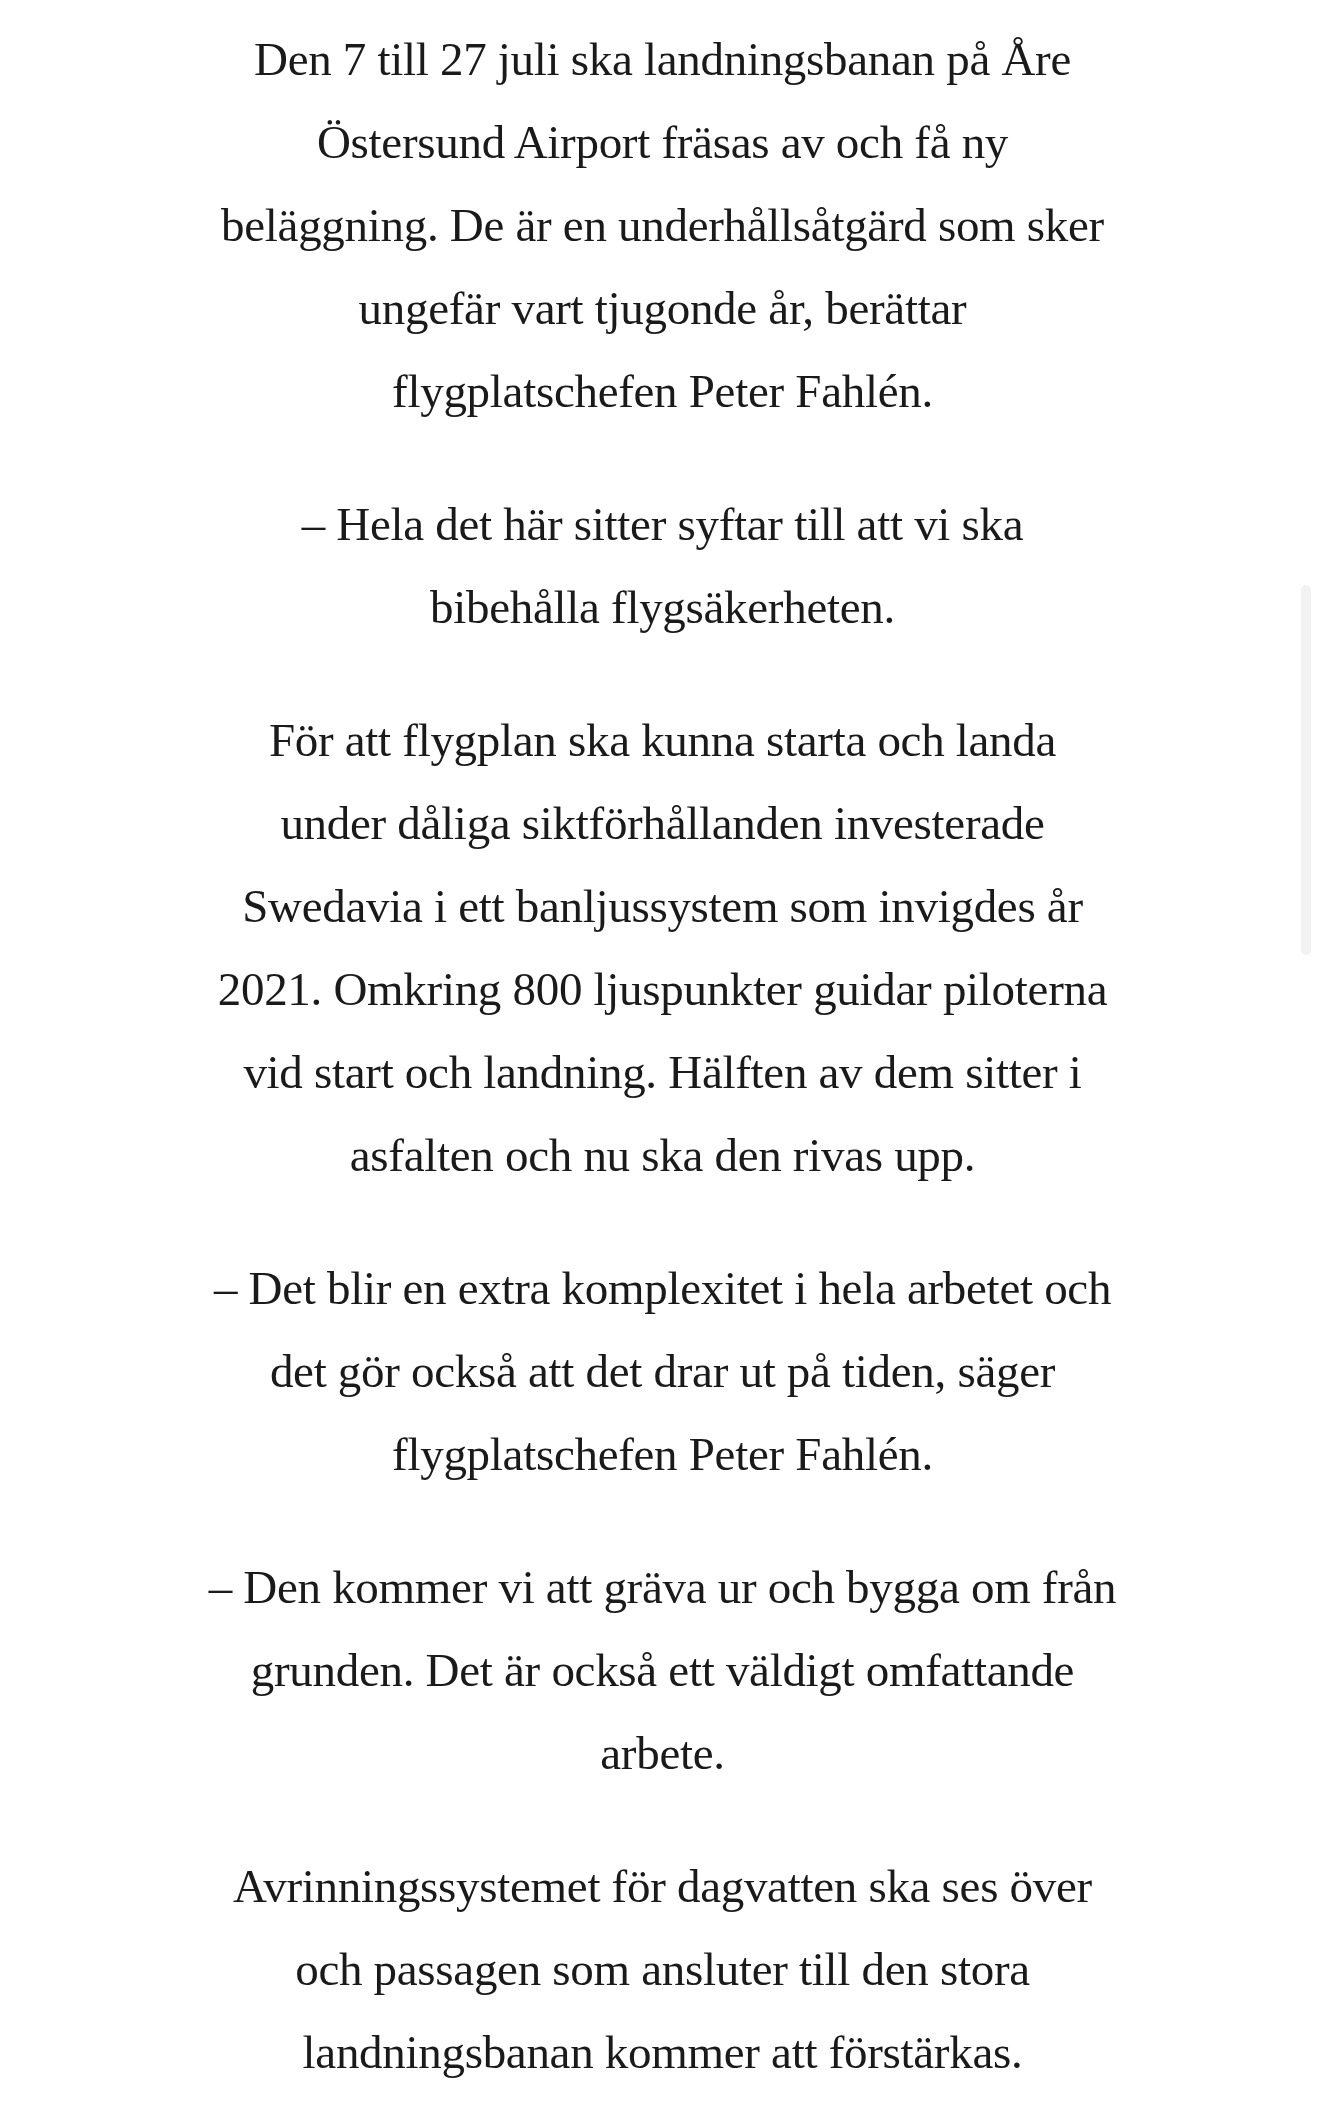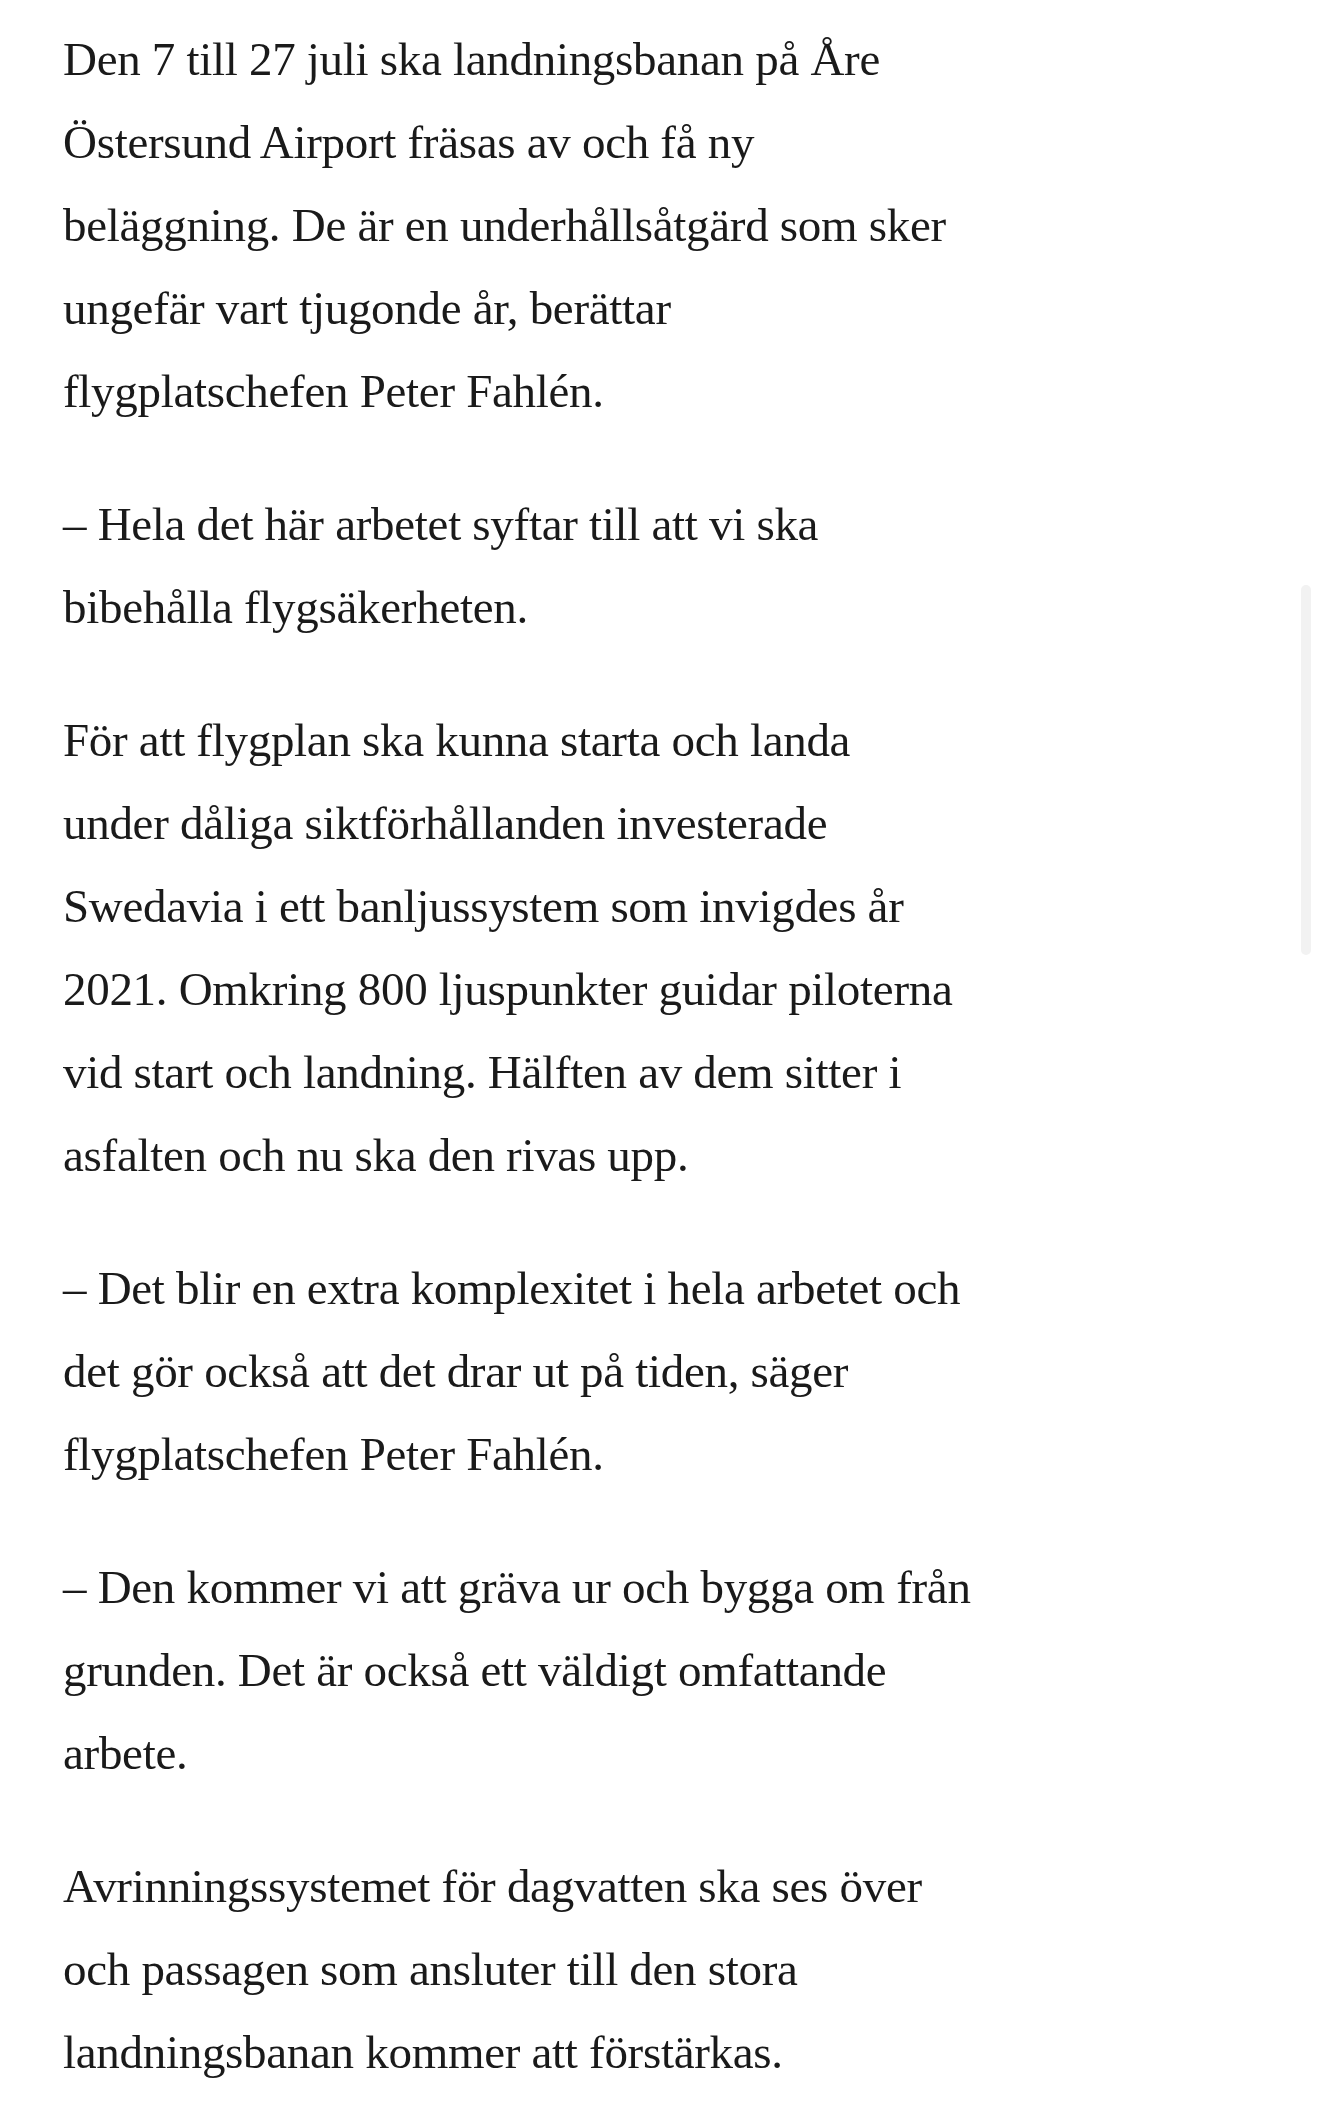--- a/index.html
+++ b/index.html
@@ -19,42 +19,42 @@
     width: 1320px;
     padding: 18px 58px 0 63px;
   }
   p.article-paragraph {
     margin: 0 0 50px 0;
     font-size: 47px;
     line-height: 83px;
     letter-spacing: -0.3px;
     color: #1a1a1a;
     white-space: pre-line;   
-    text-align: left;
+    text-align: center;
   }
   .scrollbar-thumb {
     position: absolute;
     left: 1301px;
     top: 585px;
     width: 10px;
     height: 370px;
     border-radius: 5px;
     background: #f2f2f2;
   }
 </style>
 </head>
 <body>
 
 <main class="article-body">
   <p class="article-paragraph">Den 7 till 27 juli ska landningsbanan på Åre
 Östersund Airport fräsas av och få ny
 beläggning. De är en underhållsåtgärd som sker
 ungefär vart tjugonde år, berättar
 flygplatschefen Peter Fahlén.</p>
-  <p class="article-paragraph">– Hela det här arbetet syftar till att vi ska
+  <p class="article-paragraph">– Hela det här sitter syftar till att vi ska
 bibehålla flygsäkerheten.</p>
   <p class="article-paragraph">För att flygplan ska kunna starta och landa
 under dåliga siktförhållanden investerade
 Swedavia i ett banljussystem som invigdes år
 2021. Omkring 800 ljuspunkter guidar piloterna
 vid start och landning. Hälften av dem sitter i
 asfalten och nu ska den rivas upp.</p>
   <p class="article-paragraph">– Det blir en extra komplexitet i hela arbetet och
 det gör också att det drar ut på tiden, säger
 flygplatschefen Peter Fahlén.</p>

